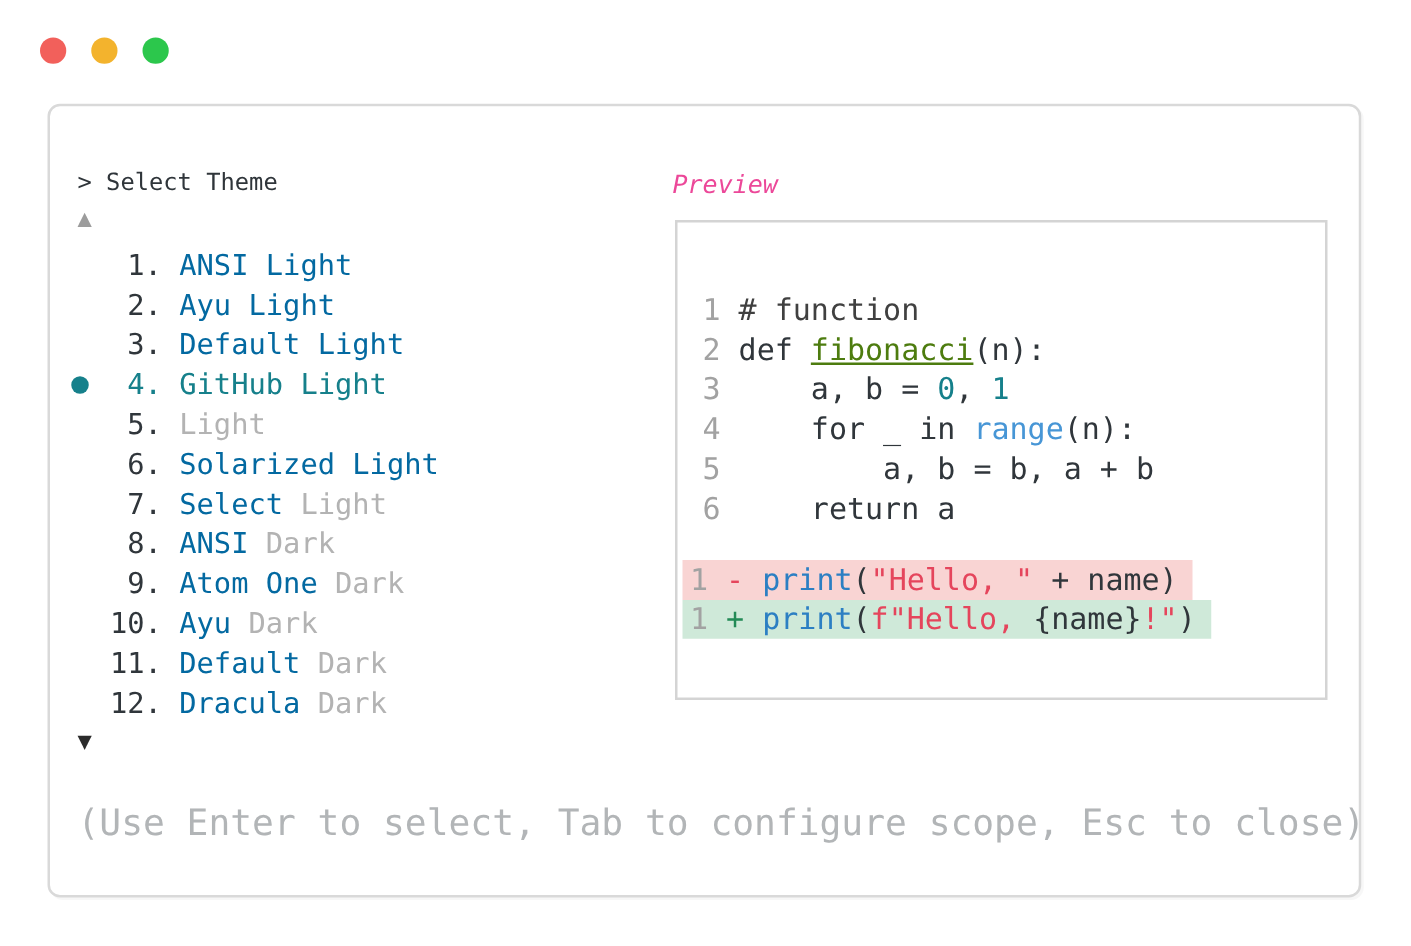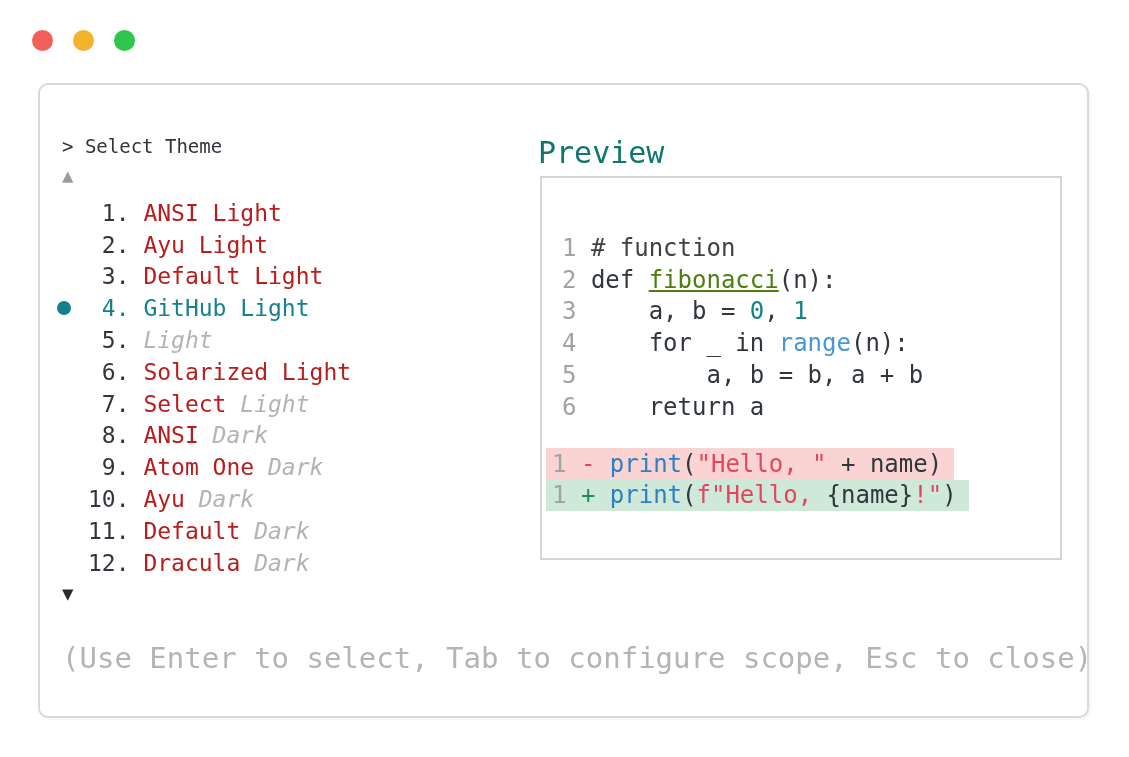--- a/index.html
+++ b/index.html
@@ -13,34 +13,34 @@
   .light.amber { background:#f3b32d; }
   .light.green { background:#2cc74c; }
 
   
   .window { position:absolute; left:38px; top:83px; width:1051px; height:635px;
             background:#ffffff; border:2px solid #d9d9d9; border-radius:10px;
             box-shadow:2px 2px 0 rgba(0,0,0,0.03); }
 
   .prompt { position:absolute; left:22px; top:50px; font-size:19px;
             color:#2f353a; letter-spacing:0; white-space:pre; }
-  .preview-label { position:absolute; left:498px; top:50px; font-size:30px; color:#0f766e; }
+  .preview-label { position:absolute; left:498px; top:50px; font-size:20px; color:#ec4899;font-style:italic; }
 
   .scroll-arrow { position:absolute; left:22px; font-size:19px; line-height:19px; }
   .scroll-arrow.up   { top:81px;  color:#9c9c9c; }
   .scroll-arrow.down { top:499px; color:#2b2b2b; }
 
   
   .theme-list { position:absolute; left:15px; top:112px; font-size:23px; }
   .trow { display:flex; align-items:center; height:31.8px; }
   .marker { width:33px; display:flex; align-items:center; }
   .bullet { width:14px; height:14px; border-radius:50%; background:#16808b; margin-left:2px; }
   .num { width:3ch; text-align:right; color:#30363b; white-space:pre; }
-  .pname { margin-left:1ch; color:#b91c1c; white-space:pre; }
-  .muted { color:#b3b3b3; white-space:pre;font-style:italic; }
+  .pname { margin-left:1ch; color:#0369a1; white-space:pre; }
+  .muted { color:#b3b3b3; white-space:pre; }
   .trow.sel .num, .trow.sel .pname { color:#16808b; }
 
   
   .preview-box { position:absolute; left:500px; top:91px; width:522px; height:384px;
                  border:2px solid #d4d4d4; background:#ffffff;
                  padding:54px 0 0 20px; font-size:24px; }
   .cline { display:flex; align-items:center; height:31.8px; }
   .ln { width:1ch; text-align:right; color:#a2a2a2; white-space:pre; flex:none; }
   .code { margin-left:1ch; white-space:pre; }
   .code span { white-space:pre; }

